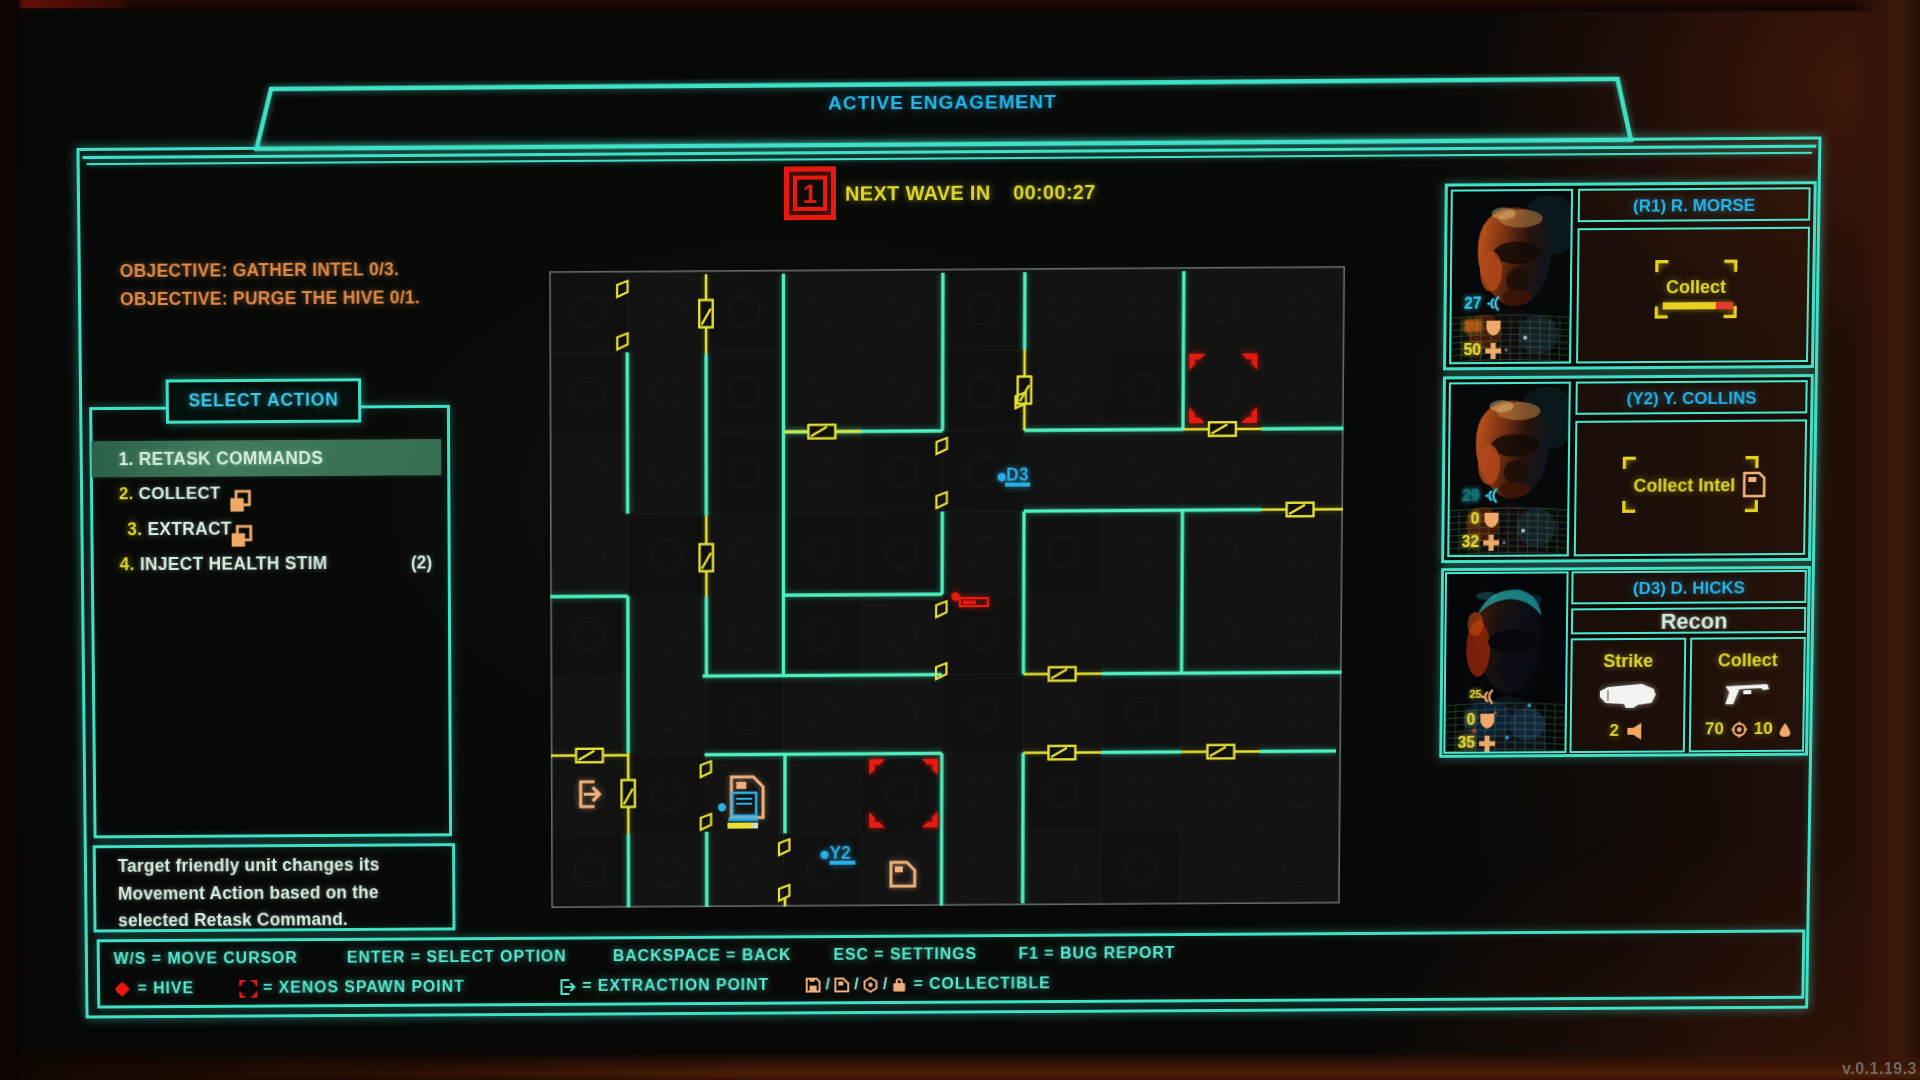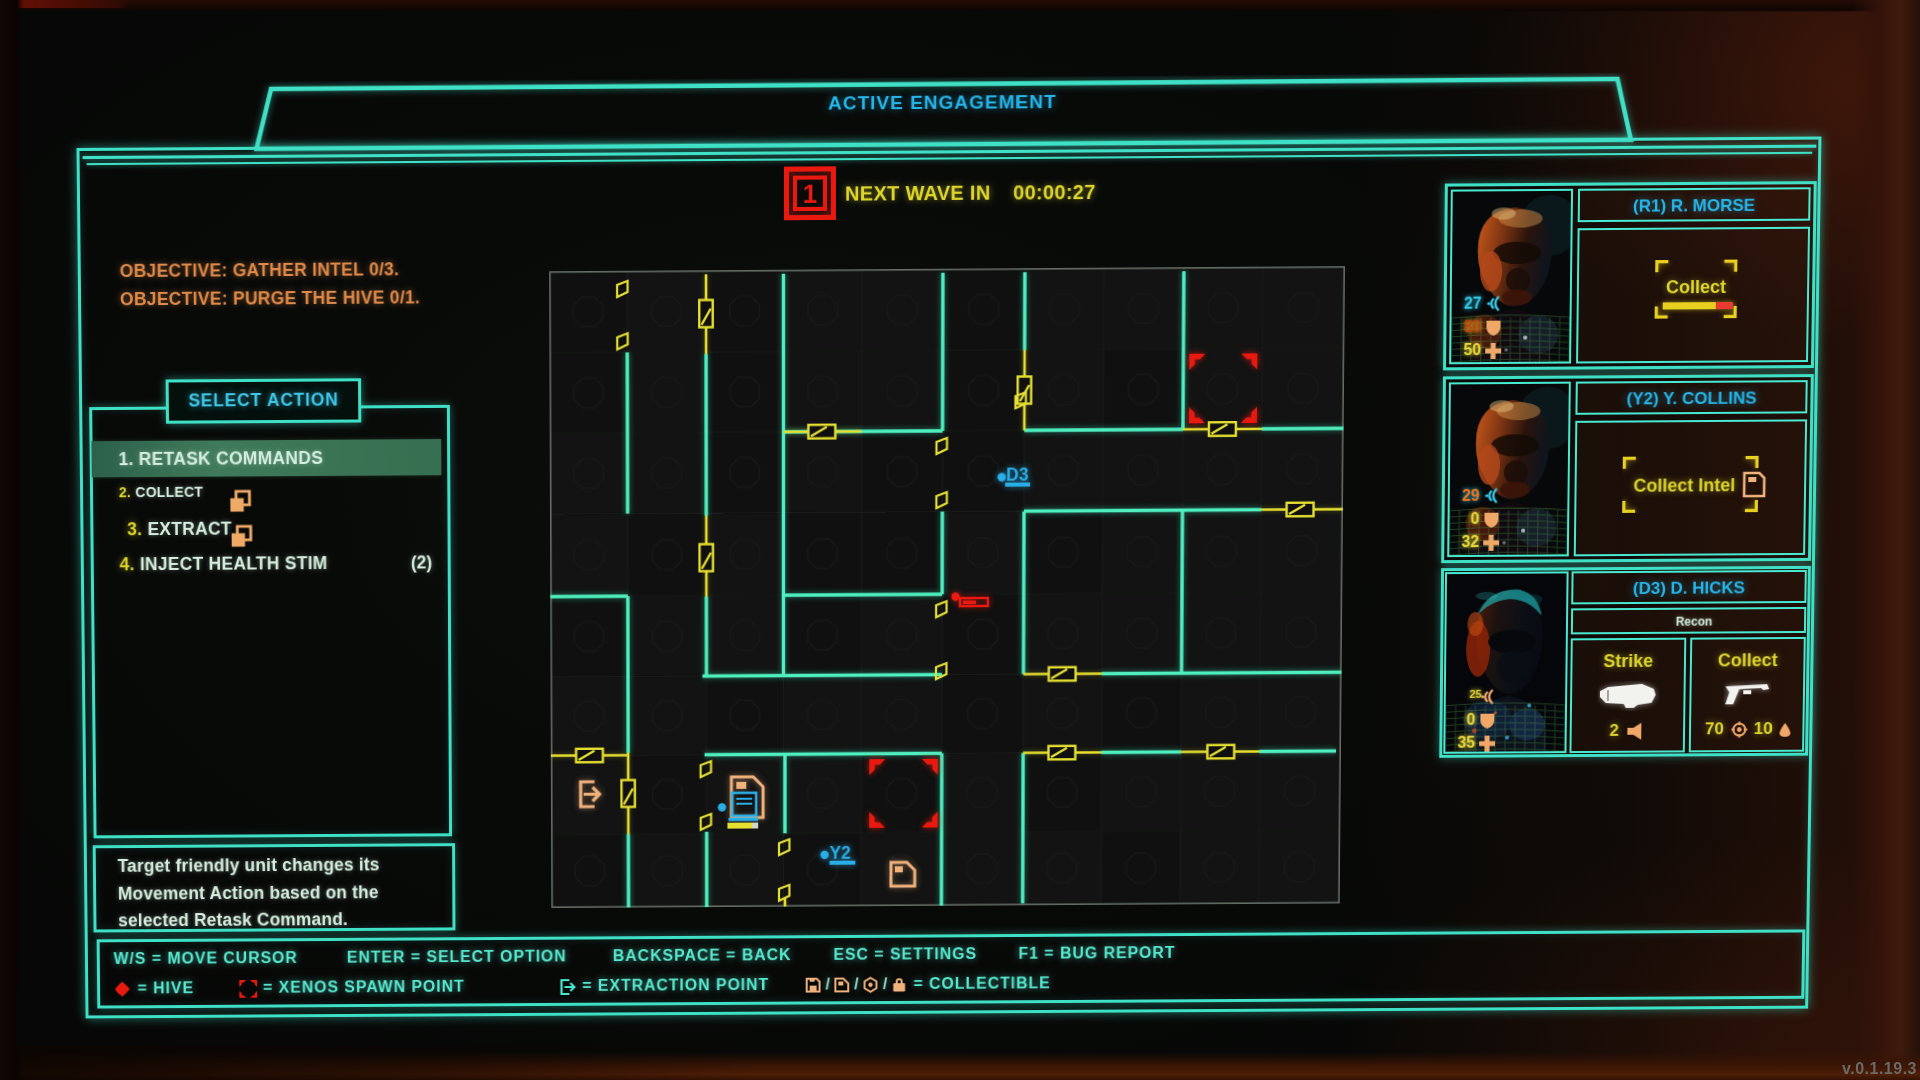--- a/index.html
+++ b/index.html
@@ -70,21 +70,21 @@
     <div class="abs" style="left:88px;top:399px;width:362px;height:432px;border:3px solid #3fe0c6;box-shadow:0 0 8px rgba(63,224,198,.4), inset 0 0 8px rgba(63,224,198,.15);"></div>
 
     <div class="abs" style="left:165px;top:372px;width:196px;height:44px;border:3.5px solid #3fe0c6;background:#04100c;box-shadow:0 0 8px rgba(63,224,198,.5);"></div>
 
     <div class="abs" style="left:165px;top:383px;width:196px;text-align:center;font-size:17.5px;letter-spacing:.8px;color:#3fc8ea;text-shadow:0 0 7px rgba(63,200,234,.6);">SELECT ACTION</div>
 
     <div class="abs" style="left:90px;top:433px;width:351px;height:36px;background:linear-gradient(90deg,#2c604a,#3f7a5a 35%,#356e50);box-shadow:0 0 4px rgba(71,130,95,.35);"></div>
 
     <div class="abs txtw" style="left:117px;top:441px;font-size:17.5px;letter-spacing:.3px;">1. RETASK COMMANDS</div>
 
-    <div class="abs" style="left:117px;top:476px;font-size:14px;letter-spacing:.3px;"><span class="txty">2.</span> <span class="txtw">COLLECT</span></div>
+    <div class="abs" style="left:117px;top:476px;font-size:17px;letter-spacing:.3px;"><span class="txty">2.</span> <span class="txtw">COLLECT</span></div>
 
     <svg class="abs" style="left:227px;top:482px;" width="25" height="25" viewBox="0 0 26 26">
       <rect x="8" y="2" width="14" height="14" fill="none" stroke="#eeaa66" stroke-width="3"></rect>
       <rect x="2" y="9" width="14" height="14" fill="#eeaa66"></rect>
     </svg>
 
     <div class="abs" style="left:125px;top:511px;font-size:17.5px;letter-spacing:.3px;"><span class="txty">3.</span> <span class="txtw">EXTRACT</span></div>
 
     <svg class="abs" style="left:228px;top:517px;" width="25" height="25" viewBox="0 0 26 26">
       <rect x="8" y="2" width="14" height="14" fill="none" stroke="#eeaa66" stroke-width="3"></rect>
@@ -719,21 +719,21 @@
               <line x1="78.7" y1="125.8" x2="78.7" y2="170"></line>
               <line x1="88.5" y1="125.8" x2="88.5" y2="170"></line>
               <line x1="98.3" y1="125.8" x2="98.3" y2="170"></line>
               <line x1="108.2" y1="125.8" x2="108.2" y2="170"></line>
               <line x1="118.0" y1="125.8" x2="118.0" y2="170"></line>
             </g>
           </svg>
 </div>
 
 <div class="abs" style="left:1453px;top:383px;width:118px;height:174px;">
-          <div class="abs" style="left:0px;top:104px;width:30px;text-align:right;font-size:16px;color:#f97316;text-shadow:0 0 5px #35c8e8;">29</div>
+          <div class="abs" style="left:0px;top:104px;width:30px;text-align:right;font-size:16px;color:#0f766e;text-shadow:0 0 5px #35c8e8;">29</div>
           <svg class="abs" style="left:33px;top:105px;" width="18" height="18" viewBox="0 0 18 18">
             <g stroke="#35c8e8" fill="none" stroke-width="2.4">
               <path d="M9,3 Q4,8 9,13"></path>
               <path d="M14,1 Q7,8 14,15"></path>
               <circle cx="4" cy="8" r="1.6" fill="#35c8e8" stroke="none"></circle>
             </g>
           </svg>
           <div class="abs" style="left:0px;top:127px;width:30px;text-align:right;font-size:16px;color:#e8d83a;text-shadow:0 0 5px #e8d83a;">0</div>
           <svg class="abs" style="left:33px;top:128px;" width="18" height="18" viewBox="0 0 18 18">
             <path d="M2,2 L16,2 L16,9 Q16,14 9,17 Q2,14 2,9 Z" fill="#f0a868"></path>
@@ -833,21 +833,21 @@
             <path d="M2,2 L16,2 L16,9 Q16,14 9,17 Q2,14 2,9 Z" fill="#f0a868"></path>
           </svg>
           <div class="abs" style="left:0px;top:150px;width:30px;text-align:right;font-size:16px;color:#e8d83a;text-shadow:0 0 5px #e8d83a;">35</div>
           <svg class="abs" style="left:33px;top:151px;" width="18" height="18" viewBox="0 0 18 18">
             <path d="M6.5,1 L11.5,1 L11.5,6.5 L17,6.5 L17,11.5 L11.5,11.5 L11.5,17 L6.5,17 L6.5,11.5 L1,11.5 L1,6.5 L6.5,6.5 Z" fill="#f0a868"></path>
           </svg>
         </div>
 
 <div class="abs" style="left:1576px;top:572px;width:236px;height:33px;border:2px solid #49e8d0;text-align:center;background:rgba(50,22,10,.30);"><span class="txtb" style="font-size:17px;line-height:31px;">(D3) D. HICKS</span></div>
 
-<div class="abs" style="left:1576px;top:609px;width:236px;height:26px;border:2px solid #49e8d0;text-align:center;background:rgba(50,22,10,.30);"><span class="txtw" style="font-size:12px;line-height:24px;padding-left:11px;">Recon</span></div>
+<div class="abs" style="left:1576px;top:609px;width:236px;height:26px;border:2px solid #49e8d0;text-align:center;background:rgba(50,22,10,.30);"><span class="txtw" style="font-size:22px;line-height:24px;padding-left:11px;">Recon</span></div>
 
 <div class="abs" style="left:1576px;top:639px;width:116px;height:115px;border:2px solid #49e8d0;background:rgba(50,22,10,.30);"></div>
 
 <div class="abs txty" style="left:1576px;top:652px;width:116px;text-align:center;font-size:18px;">Strike</div>
 
 <svg class="abs" style="left:1604px;top:682px;" width="62" height="30" viewBox="0 0 62 30">
  <path d="M2,10 L10,6 L44,3 L56,8 L58,14 L54,22 L40,24 L36,27 L28,27 L26,23 L8,22 L2,16 Z" fill="#f2f2ee" style="filter:drop-shadow(0 0 3px rgba(242,242,238,.5))"></path>
  <line x1="10" y1="9" x2="10" y2="20" stroke="#888" stroke-width="1.5"></line>
 </svg>
 

